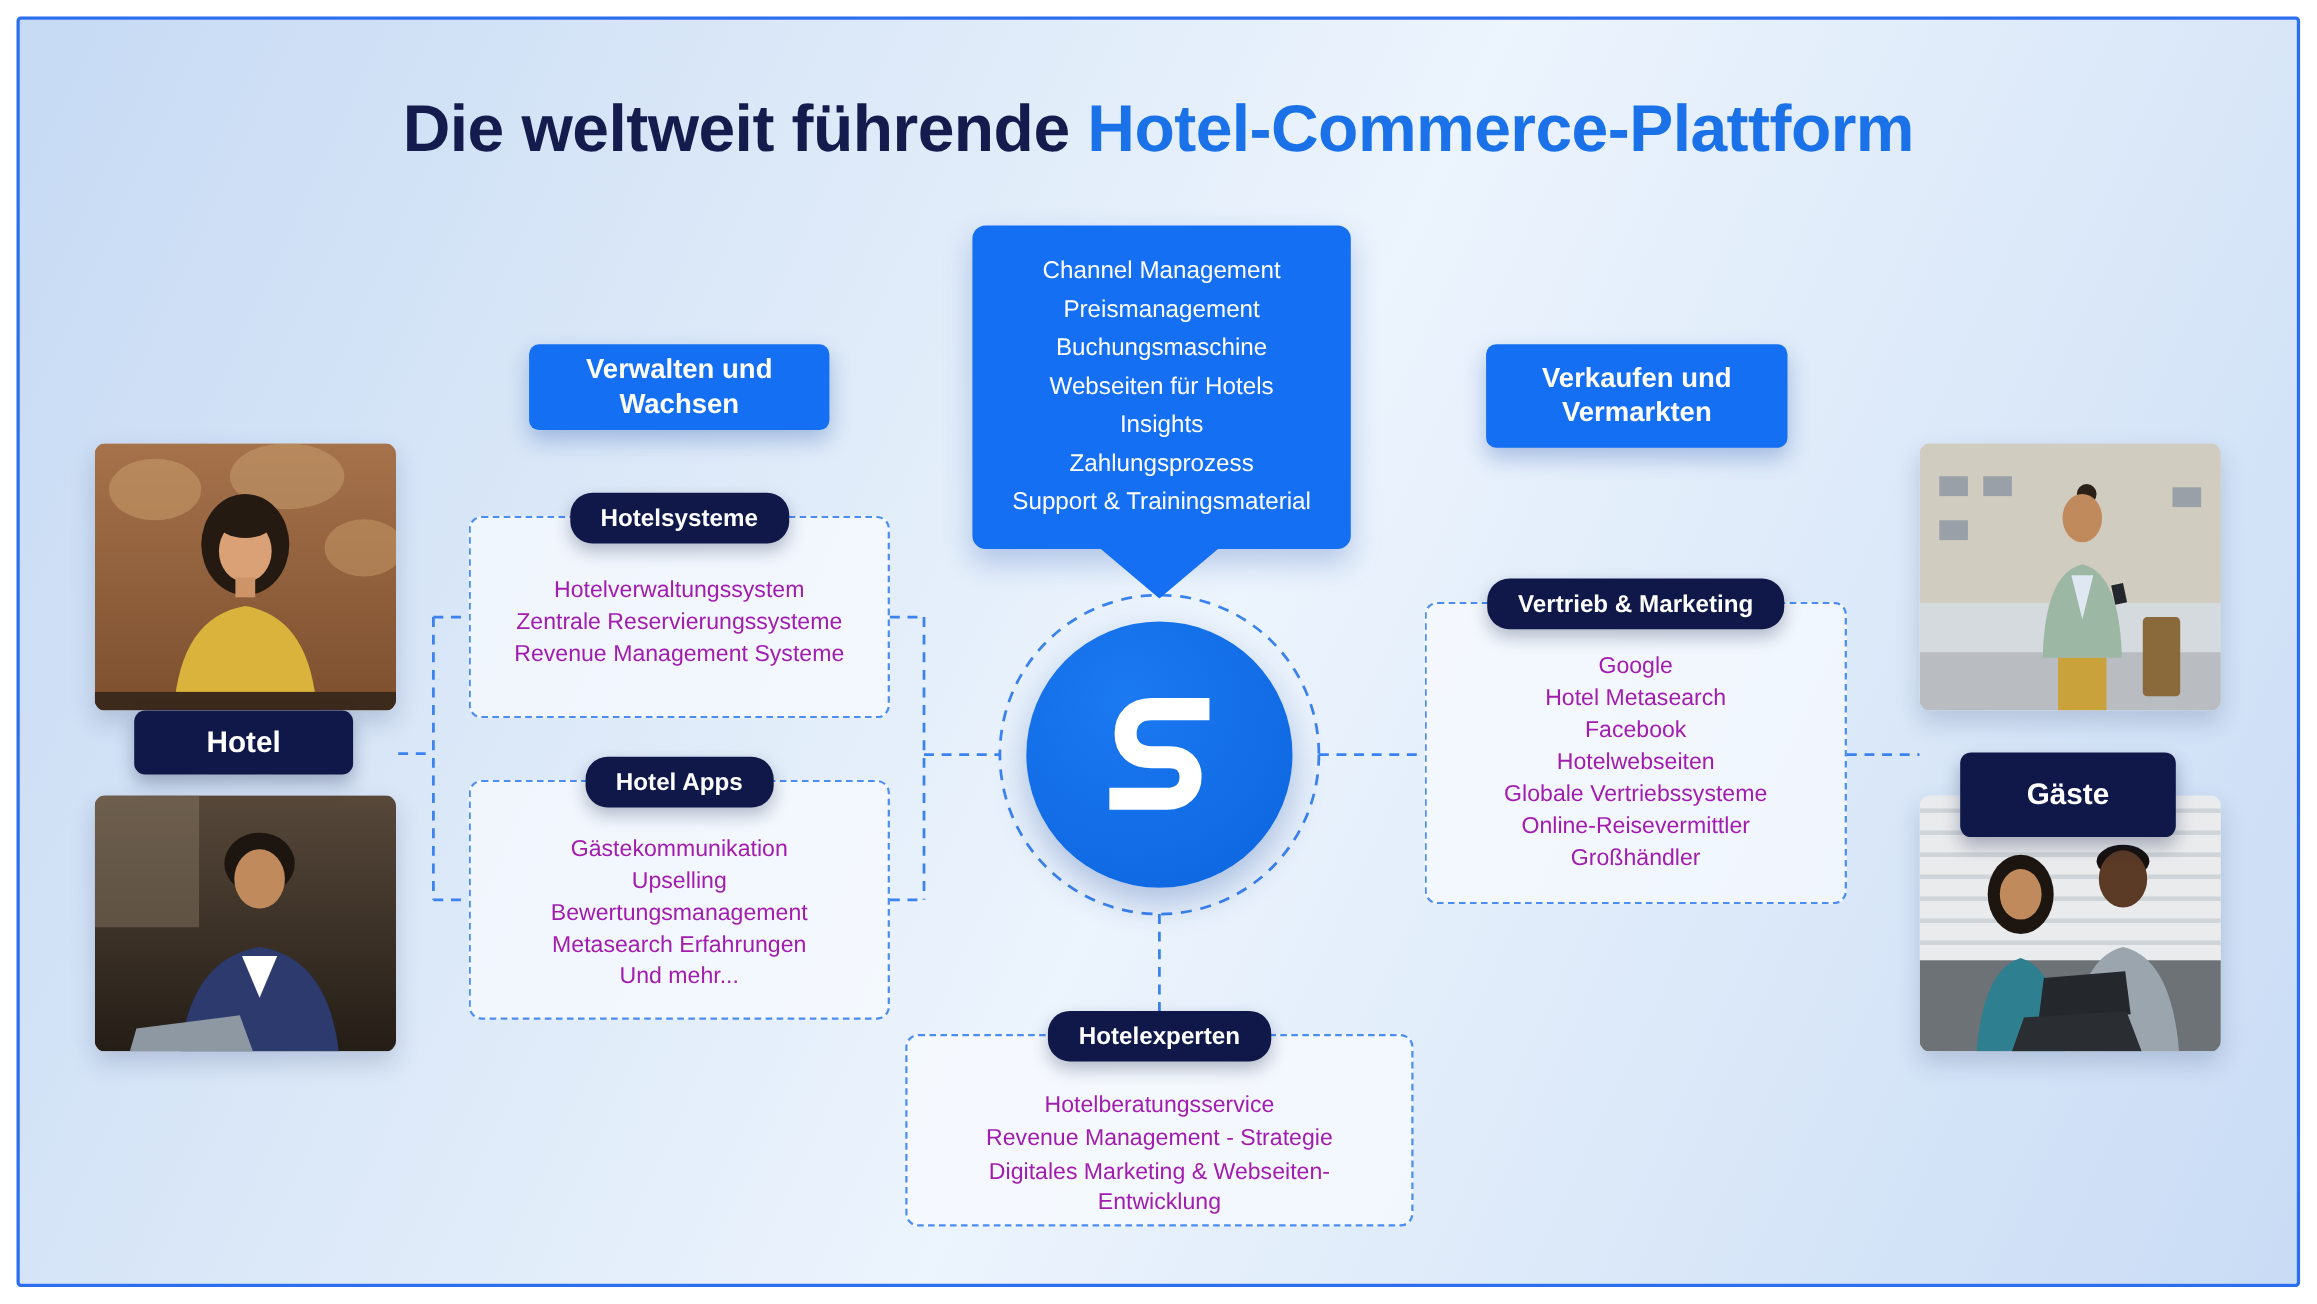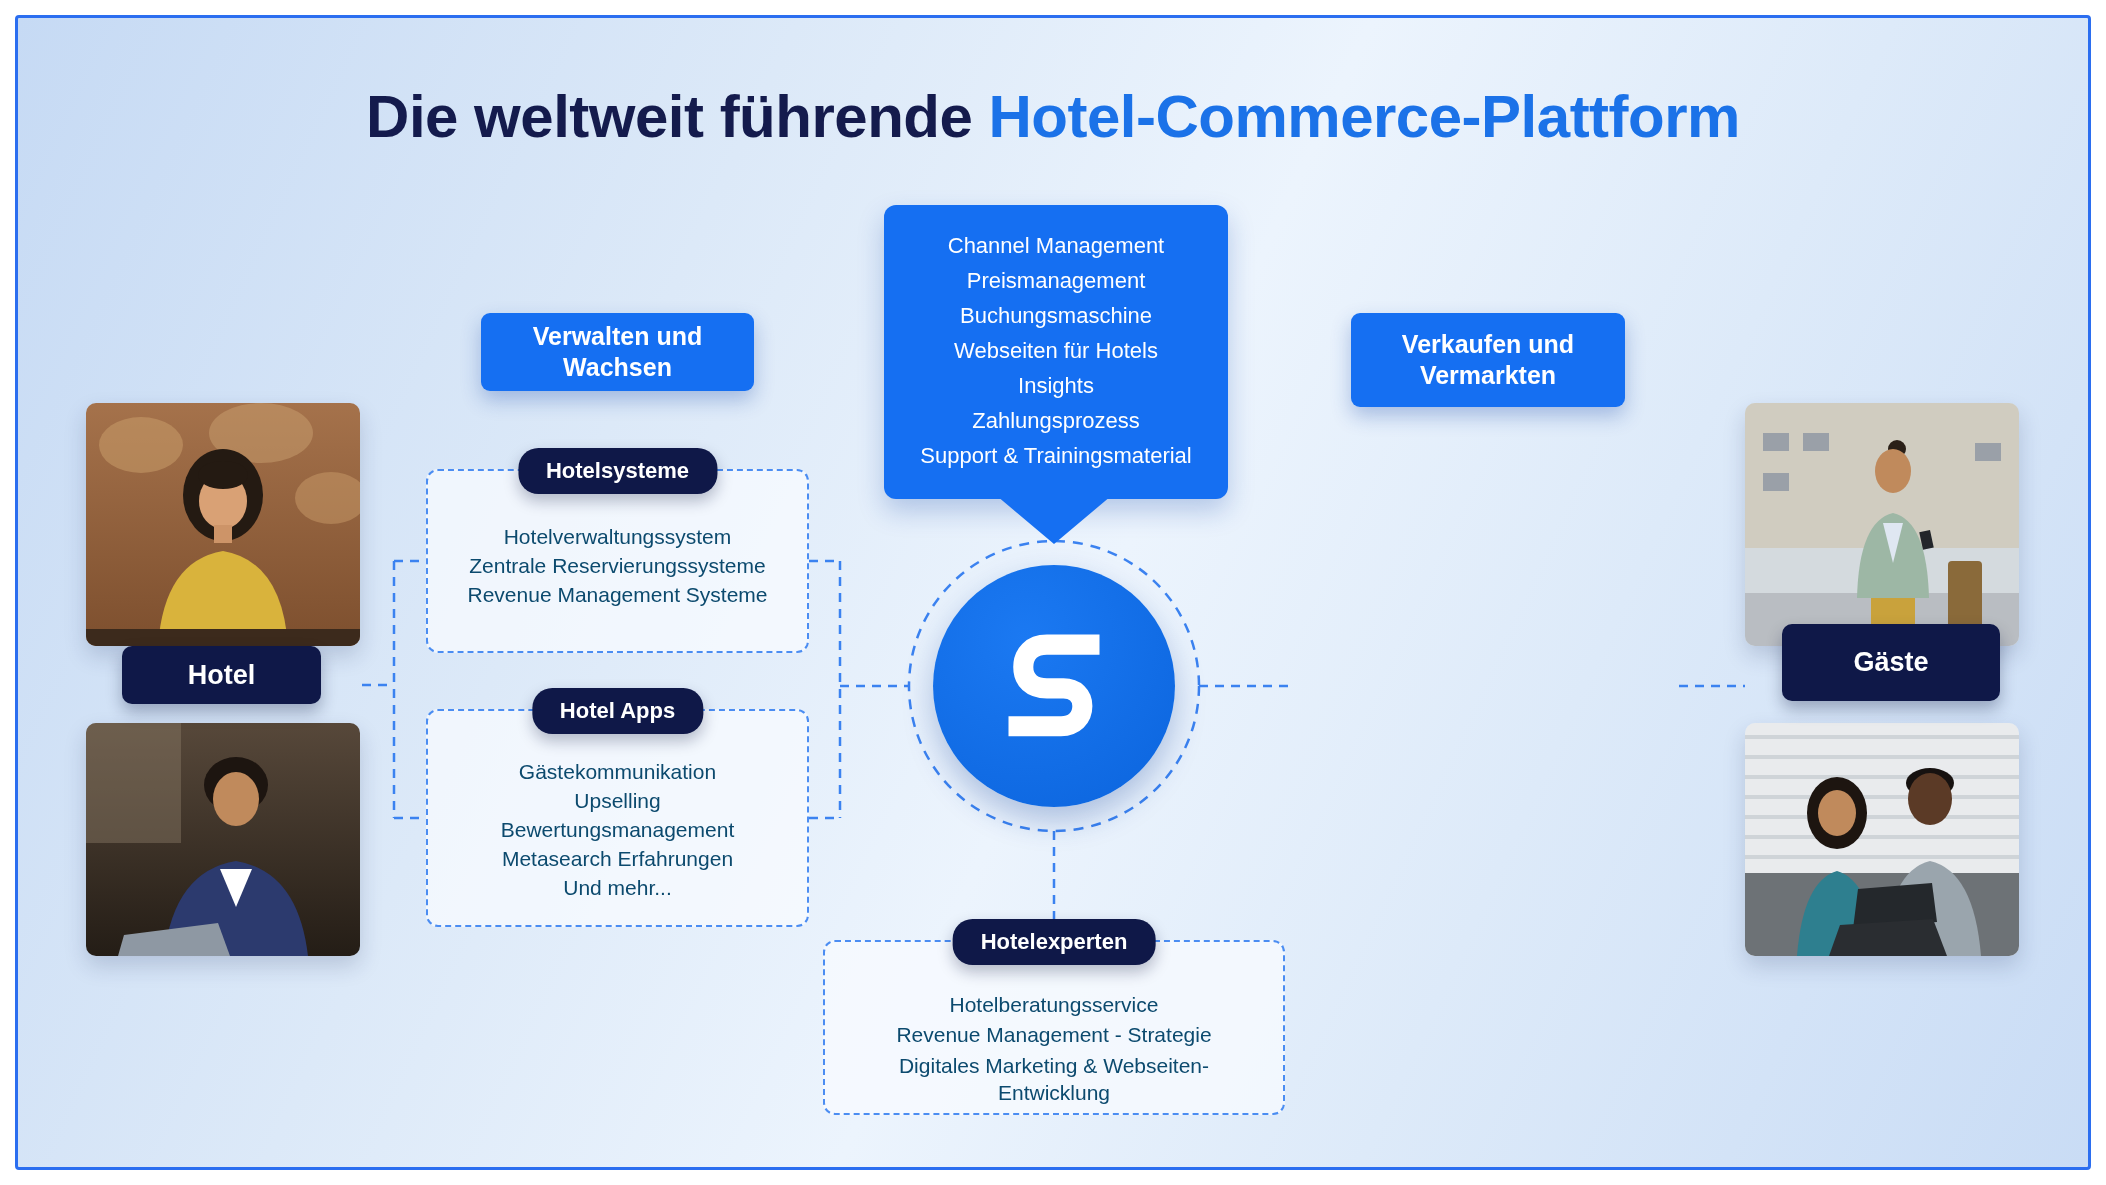--- a/index.html
+++ b/index.html
@@ -32,21 +32,21 @@
              border-radius:9px; padding:0 24px; box-shadow:0 9px 20px rgba(20,70,170,.3); z-index:4; }
   #btn-left  { left:481px; top:313px; width:273px; height:78px; }
   #btn-right { left:1351px; top:313px; width:274px; height:94px; }
 
   
   .dash-box { position:absolute; border:2px dashed #4b8df2; border-radius:12px;
               background:rgba(248,251,255,.74); z-index:3; }
   .pill { position:absolute; top:-23px; left:50%; transform:translateX(-50%); background:#0f1848; color:#fff;
           font-weight:bold; font-size:22px; height:46px; display:flex; align-items:center; justify-content:center;
           border-radius:20px; white-space:nowrap; padding:0 28px; box-shadow:0 7px 15px rgba(10,20,60,.28); }
-  .box-items { text-align:center; color:#0c4a6e; font-size:21px; }
+  .box-items { text-align:center; color:#a21caf; font-size:21px; }
   .box-items .item { line-height:29px; }
   #box-hotelsysteme { left:426px; top:469px; width:383px; height:184px; }
   #box-hotelsysteme .box-items { margin-top:51px; }
   #box-hotelapps { left:426px; top:709px; width:383px; height:218px; }
   #box-hotelapps .box-items { margin-top:46px; }
   #box-vertrieb { left:1295px; top:547px; width:384px; height:275px; }
   #box-vertrieb .box-items { margin-top:42px; }
   #box-hotelexperten { left:823px; top:940px; width:462px; height:175px; }
   #box-hotelexperten .box-items { margin-top:48px; }
   #box-hotelexperten .item { line-height:30px; }
@@ -59,21 +59,21 @@
   .photo { position:absolute; left:0; width:274px; border-radius:10px; overflow:hidden;
            box-shadow:0 10px 22px rgba(20,40,90,.18); }
   .photo.top { top:0; height:243px; }
   .photo.bottom { top:320px; height:233px; }
   .photo svg { display:block; }
 
   .photo-label { position:absolute; background:#0f1848; color:#fff; font-weight:bold; font-size:27px;
                  display:flex; align-items:center; justify-content:center; border-radius:10px;
                  box-shadow:0 8px 16px rgba(10,20,60,.3); z-index:7; }
   #label-hotel  { left:122px; top:646px; width:199px; height:58px; }
-  #label-gaeste { left:1782px; top:624px; width:218px; height:77px; }
+  #label-gaeste { left:1782px; top:684px; width:196px; height:77px; }
 
   .connectors { position:absolute; inset:0; width:2106px; height:1185px; z-index:1; pointer-events:none; }
 </style>
 </head>
 <body>
 
 <div class="canvas">
   <div class="frame"></div>
 
   <svg class="connectors">
@@ -171,20 +171,32 @@
     <div class="pill">Hotel Apps</div>
     <div class="box-items">
       <div class="item">Gästekommunikation</div>
       <div class="item">Upselling</div>
       <div class="item">Bewertungsmanagement</div>
       <div class="item">Metasearch Erfahrungen</div>
       <div class="item">Und mehr...</div>
     </div>
   </div>
 
+  <div class="dash-box" id="box-vertrieb">
+    <div class="pill">Vertrieb &amp; Marketing</div>
+    <div class="box-items">
+      <div class="item">Google</div>
+      <div class="item">Hotel Metasearch</div>
+      <div class="item">Facebook</div>
+      <div class="item">Hotelwebseiten</div>
+      <div class="item">Globale Vertriebssysteme</div>
+      <div class="item">Online-Reisevermittler</div>
+      <div class="item">Großhändler</div>
+    </div>
+  </div>
 
   <div class="dash-box" id="box-hotelexperten">
     <div class="pill">Hotelexperten</div>
     <div class="box-items">
       <div class="item">Hotelberatungsservice</div>
       <div class="item">Revenue Management - Strategie</div>
       <div class="item wrap2">Digitales Marketing &amp; Webseiten-Entwicklung</div>
     </div>
   </div>
 

